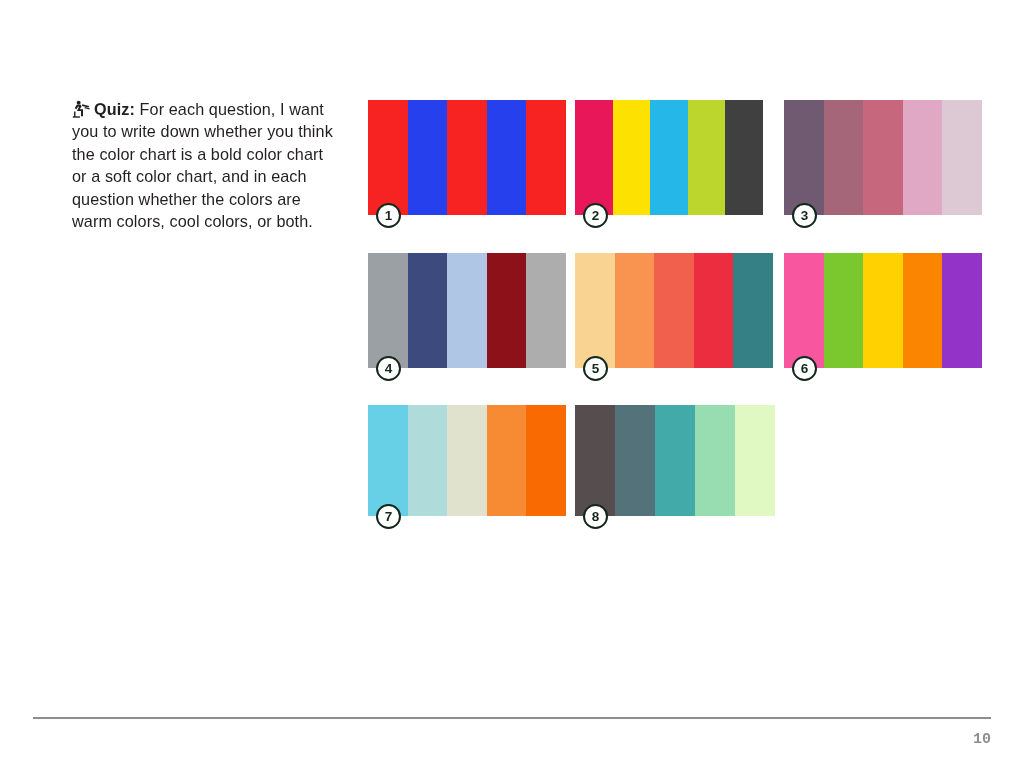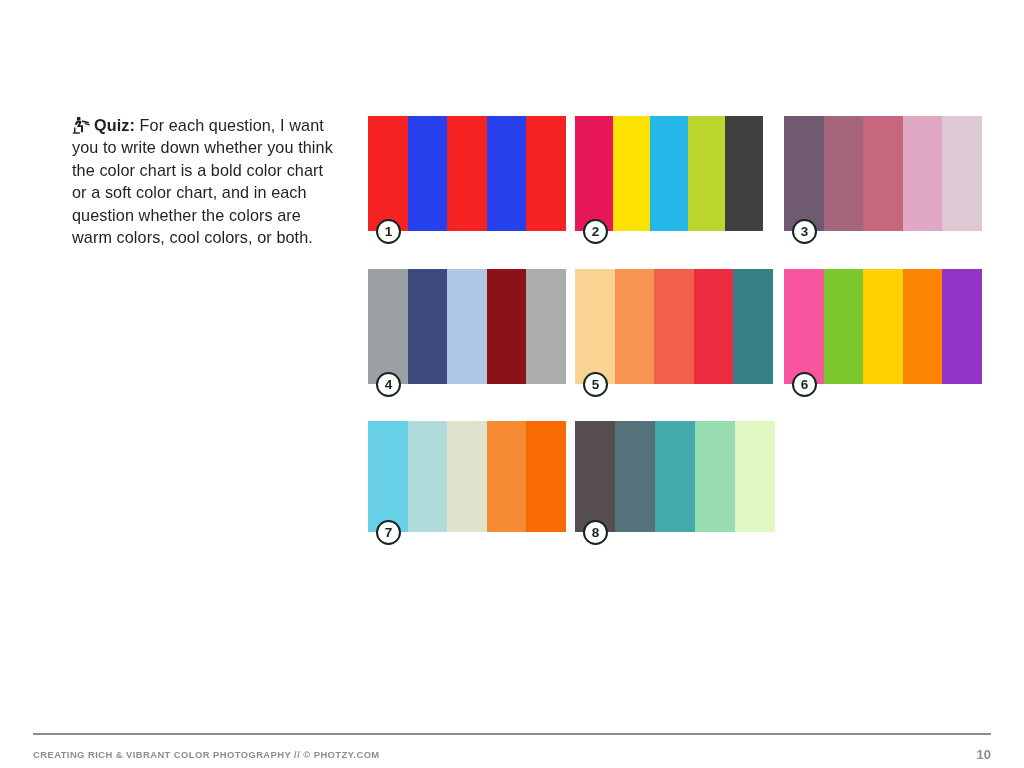--- a/index.html
+++ b/index.html
@@ -9,21 +9,21 @@
   }
   body {
     width: 1024px;
     height: 768px;
     position: relative;
     font-family: "Liberation Sans", sans-serif;
     overflow: hidden;
   }
   .page {
     position: absolute;
-    left: 0; top: 16px;
+    left: 0; top: 0;
     width: 1024px;
     height: 556px;
     background: #ffffff;
   }
 
   
   .text-col {
     position: absolute;
     left: 72px;
     top: 98px;
@@ -99,24 +99,24 @@
     font-size: 9.4px;
     font-weight: bold;
     letter-spacing: 0.45px;
     color: #8d8d8d;
     font-family: "Liberation Sans", sans-serif;
   }
   .footer-page {
     position: absolute;
     right: 33px;
     top: 731px;
-    font-size: 13px;
+    font-size: 15px;
     font-weight: bold;
     color: #8d8d8d;
-    font-family: Liberation Sans, sans-serif;
+    font-family: Liberation Mono, monospace;
   }
 </style>
 </head>
 <body>
 
 <div class="page">
 
   <div class="text-col">
     <p class="quiz-para"><span class="quiz-icon"><svg viewBox="0 0 24 22" width="19" height="18" xmlns="http://www.w3.org/2000/svg">
             <g fill="#231f20">
@@ -191,16 +191,15 @@
         <div class="swatch" style="background: rgb(86, 78, 78);"></div>
         <div class="swatch" style="background: rgb(83, 114, 121);"></div>
         <div class="swatch" style="background: rgb(66, 170, 169);"></div>
         <div class="swatch" style="background: rgb(152, 220, 177);"></div>
         <div class="swatch" style="background: rgb(224, 248, 194);"></div>
         <div class="badge">8</div>
       </div>
     </div>
 
   <div class="footer-rule"></div>
-  <div class="footer-text">CREATING RICH &amp; VIBRANT COLOR PHOTOGRAPHY // © PHOTZY.COM</div>
   <div class="footer-page">10</div>
 
 </div>
 
 </body></html>

